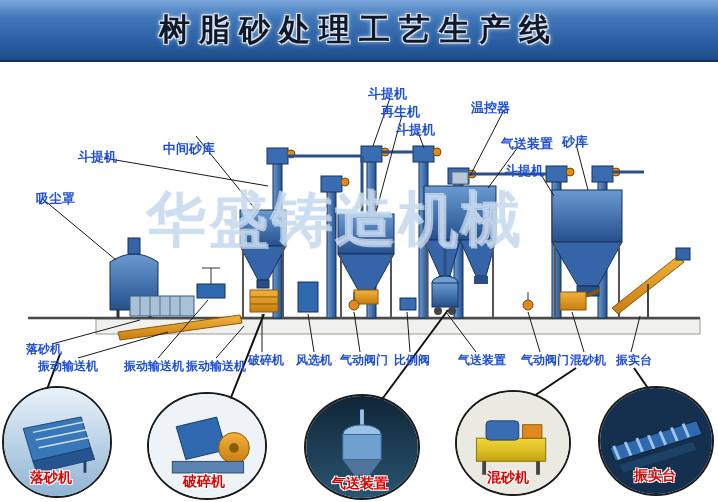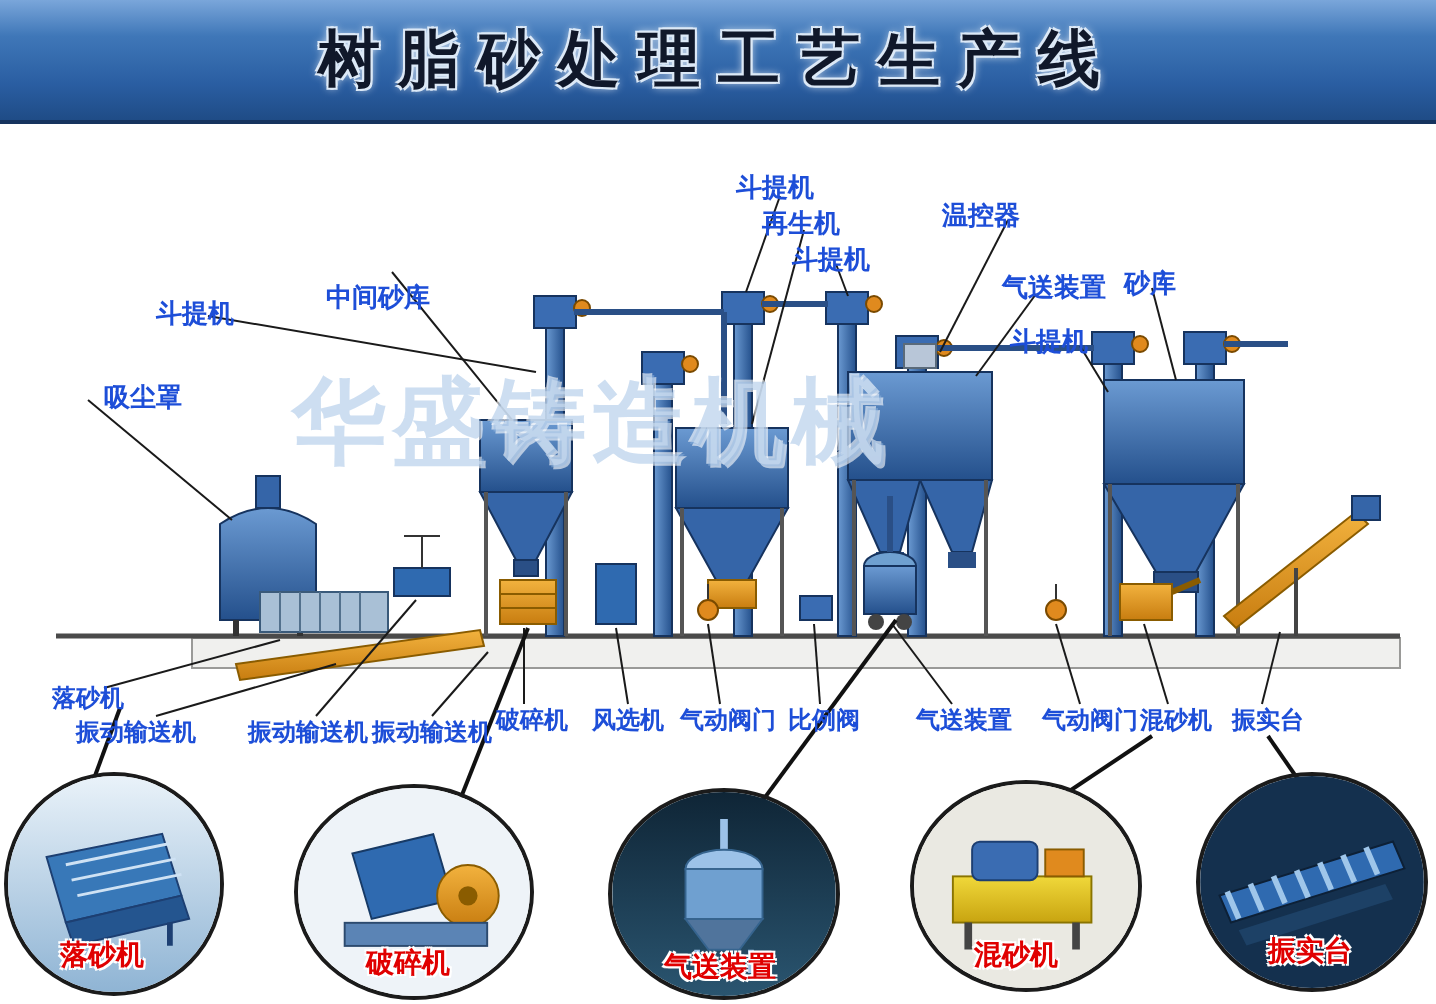--- a/index.html
+++ b/index.html
@@ -15,21 +15,21 @@
     display:flex;align-items:center;justify-content:center;
   }
   .banner h1{
     margin:0;font-size:31px;font-weight:bold;letter-spacing:9px;color:#10182a;
     text-shadow:1px 1px 0 #dce9f7,-1px -1px 0 #dce9f7,1px -1px 0 #dce9f7,-1px 1px 0 #dce9f7,0 0 5px #ffffff;
   }
   
   .art{position:absolute;left:0;top:0;width:718px;height:502px;z-index:1;}
   .watermark{
     position:absolute;left:146px;top:180px;z-index:2;
-    font-size:47px;font-weight:bold;letter-spacing:3px;white-space:nowrap;
+    font-size:60px;font-weight:bold;letter-spacing:3px;white-space:nowrap;
     color:rgba(150,185,225,0.48);
     text-shadow:1px 1px 0 rgba(255,255,255,0.6),-1px -1px 0 rgba(255,255,255,0.6);
   }
   
   .tlabel,.blabel{
     position:absolute;z-index:5;color:#1d4ed8;font-weight:bold;white-space:nowrap;
   }
   .tlabel{font-size:13px;}
   .blabel{font-size:12px;}
   
@@ -243,21 +243,21 @@
       <line x1="60" y1="354" x2="46" y2="392"></line>
       <line x1="264" y1="314" x2="230" y2="400"></line>
       <line x1="448" y1="310" x2="380" y2="402"></line>
       <line x1="576" y1="368" x2="528" y2="400"></line>
       <line x1="634" y1="368" x2="652" y2="394"></line>
     </g>
   </svg>
 
   <div class="watermark">华盛铸造机械</div>
 
-  <div class="tlabel" style="left:24px;top:190px;padding-left:28px;">吸尘罩</div>
+  <div class="tlabel" style="left:8px;top:190px;padding-left:28px;">吸尘罩</div>
   <div class="tlabel" style="left:78px;top:148px;">斗提机</div>
   <div class="tlabel" style="left:163px;top:124px;margin-top:16px;">中间砂库</div>
   <div class="tlabel" style="left:368px;top:85px;">斗提机</div>
   <div class="tlabel" style="left:381px;top:103px;">再生机</div>
   <div class="tlabel" style="left:396px;top:121px;">斗提机</div>
   <div class="tlabel" style="left:471px;top:99px;">温控器</div>
   <div class="tlabel" style="left:501px;top:135px;">气送装置</div>
   <div class="tlabel" style="left:562px;top:133px;">砂库</div>
   <div class="tlabel" style="left:505px;top:162px;">斗提机</div>
 

